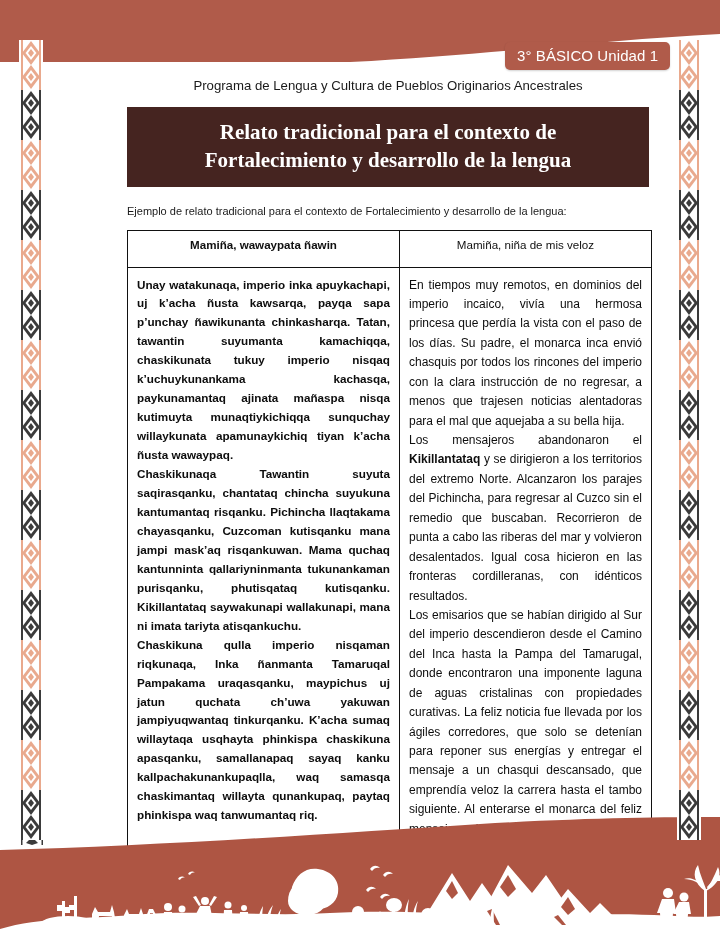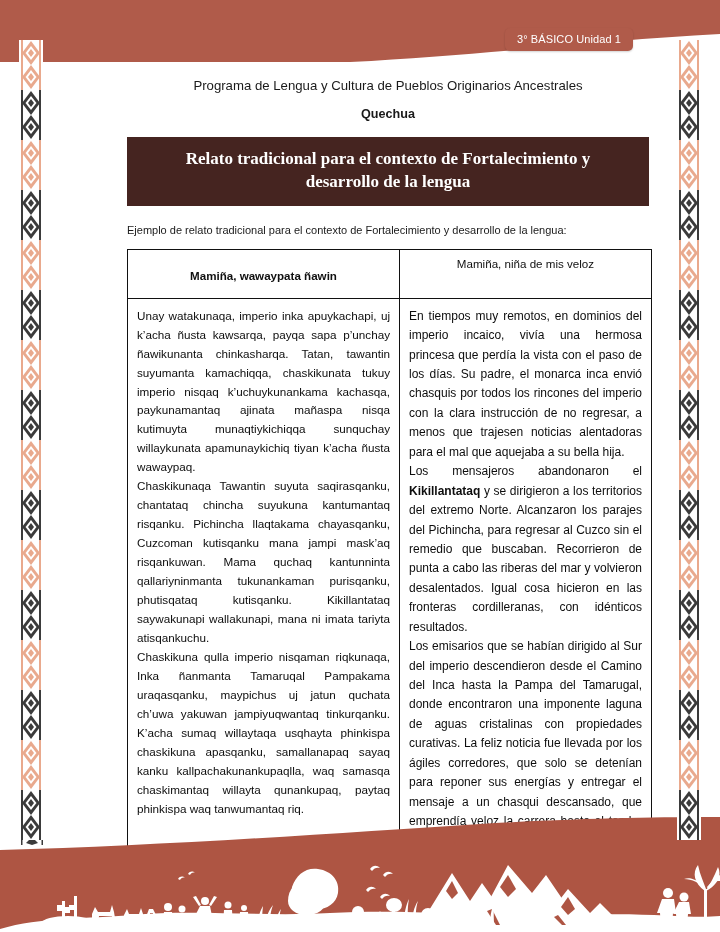--- a/index.html
+++ b/index.html
@@ -24,26 +24,26 @@
     top: 0; left: 0;
     width: 720px;
     height: 62px;
     z-index: 2;
     pointer-events: none;
   }
 
   
   .badge {
     position: absolute;
-    top: 28px;
+    top: 42px;
     left: 505px;
     z-index: 5;
     background: #B05B4A;
     color: #ffffff;
-    font-size: 11px;
+    font-size: 15px;
     padding: 5px 12px 6px 12px;
     border-radius: 5px;
     letter-spacing: .1px;
     white-space: nowrap;
     box-shadow: 0 1px 2px rgba(0,0,0,.18);
   }
   .badge-stem {
     position: absolute;
     top: 28px;
     left: 594px;
@@ -85,21 +85,21 @@
     color: #1a1a1a;
     text-align: center;
     font-weight: bold;
     margin: 0 0 16px 0;
   }
   .banner {
     background: #452420;
     color: #ffffff;
     font-family: "Liberation Serif", serif;
     font-weight: bold;
-    font-size: 17px;
+    font-size: 21px;
     line-height: 1.35;
     text-align: center;
     padding: 11px 26px 12px 26px;
     box-sizing: border-box;
     width: 522px;
   }
   .intro {
     font-size: 11px;
     color: #1a1a1a;
     margin: 17px 0 11px 0;
@@ -119,37 +119,37 @@
   }
   td.col-l { width: 271px; }
   td.col-r { width: 251px; }
 
   .hdr-cell {
     text-align: center;
     padding: 7px 6px 16px 6px;
     font-size: 11.6px;
     color: #101010;
   }
-  .hdr-l { font-weight: bold; margin-top: 12px; }
+  .hdr-l { font-weight: bold; }
   .hdr-r { font-weight: normal; }
 
   .body-cell {
     padding: 8px 9px 10px 9px;
   }
   .body-cell p {
     margin: 0;
     text-align: justify;
     text-justify: inter-word;
     color: #0d0d0d;
     hyphens: none;
   }
   .col-l .body-cell p {
     font-size: 11.7px;
     line-height: 1.62;
-    font-weight: normal;
+    font-weight: bold;
   }
   .col-r .body-cell p {
     font-size: 12px;
     line-height: 1.62;
     font-weight: normal;
   }
   .col-r .body-cell p b { font-weight: bold; }
 
   
   .footer-art {
@@ -212,21 +212,20 @@
   </svg>
 
   <svg class="weave weave-right" viewBox="0 0 24 800" preserveAspectRatio="none">
     <rect x="0" y="0" width="24" height="800" fill="url(#wv)"></rect>
   </svg>
 
   <div class="content">
 
     <div class="prog-title">Programa de Lengua y Cultura de Pueblos Originarios Ancestrales</div>
 
-    <div class="lang-title">Quechua</div>
 
     <div class="banner">Relato tradicional para el contexto de Fortalecimiento y desarrollo de la lengua</div>
 
     <div class="intro">Ejemplo de relato tradicional para el contexto de Fortalecimiento y desarrollo de la lengua:</div>
 
     <table class="relato">
       <tbody>
         <tr>
           <td class="col-l">
             <div class="hdr-cell hdr-l">Mamiña, wawaypata ñawin</div>

